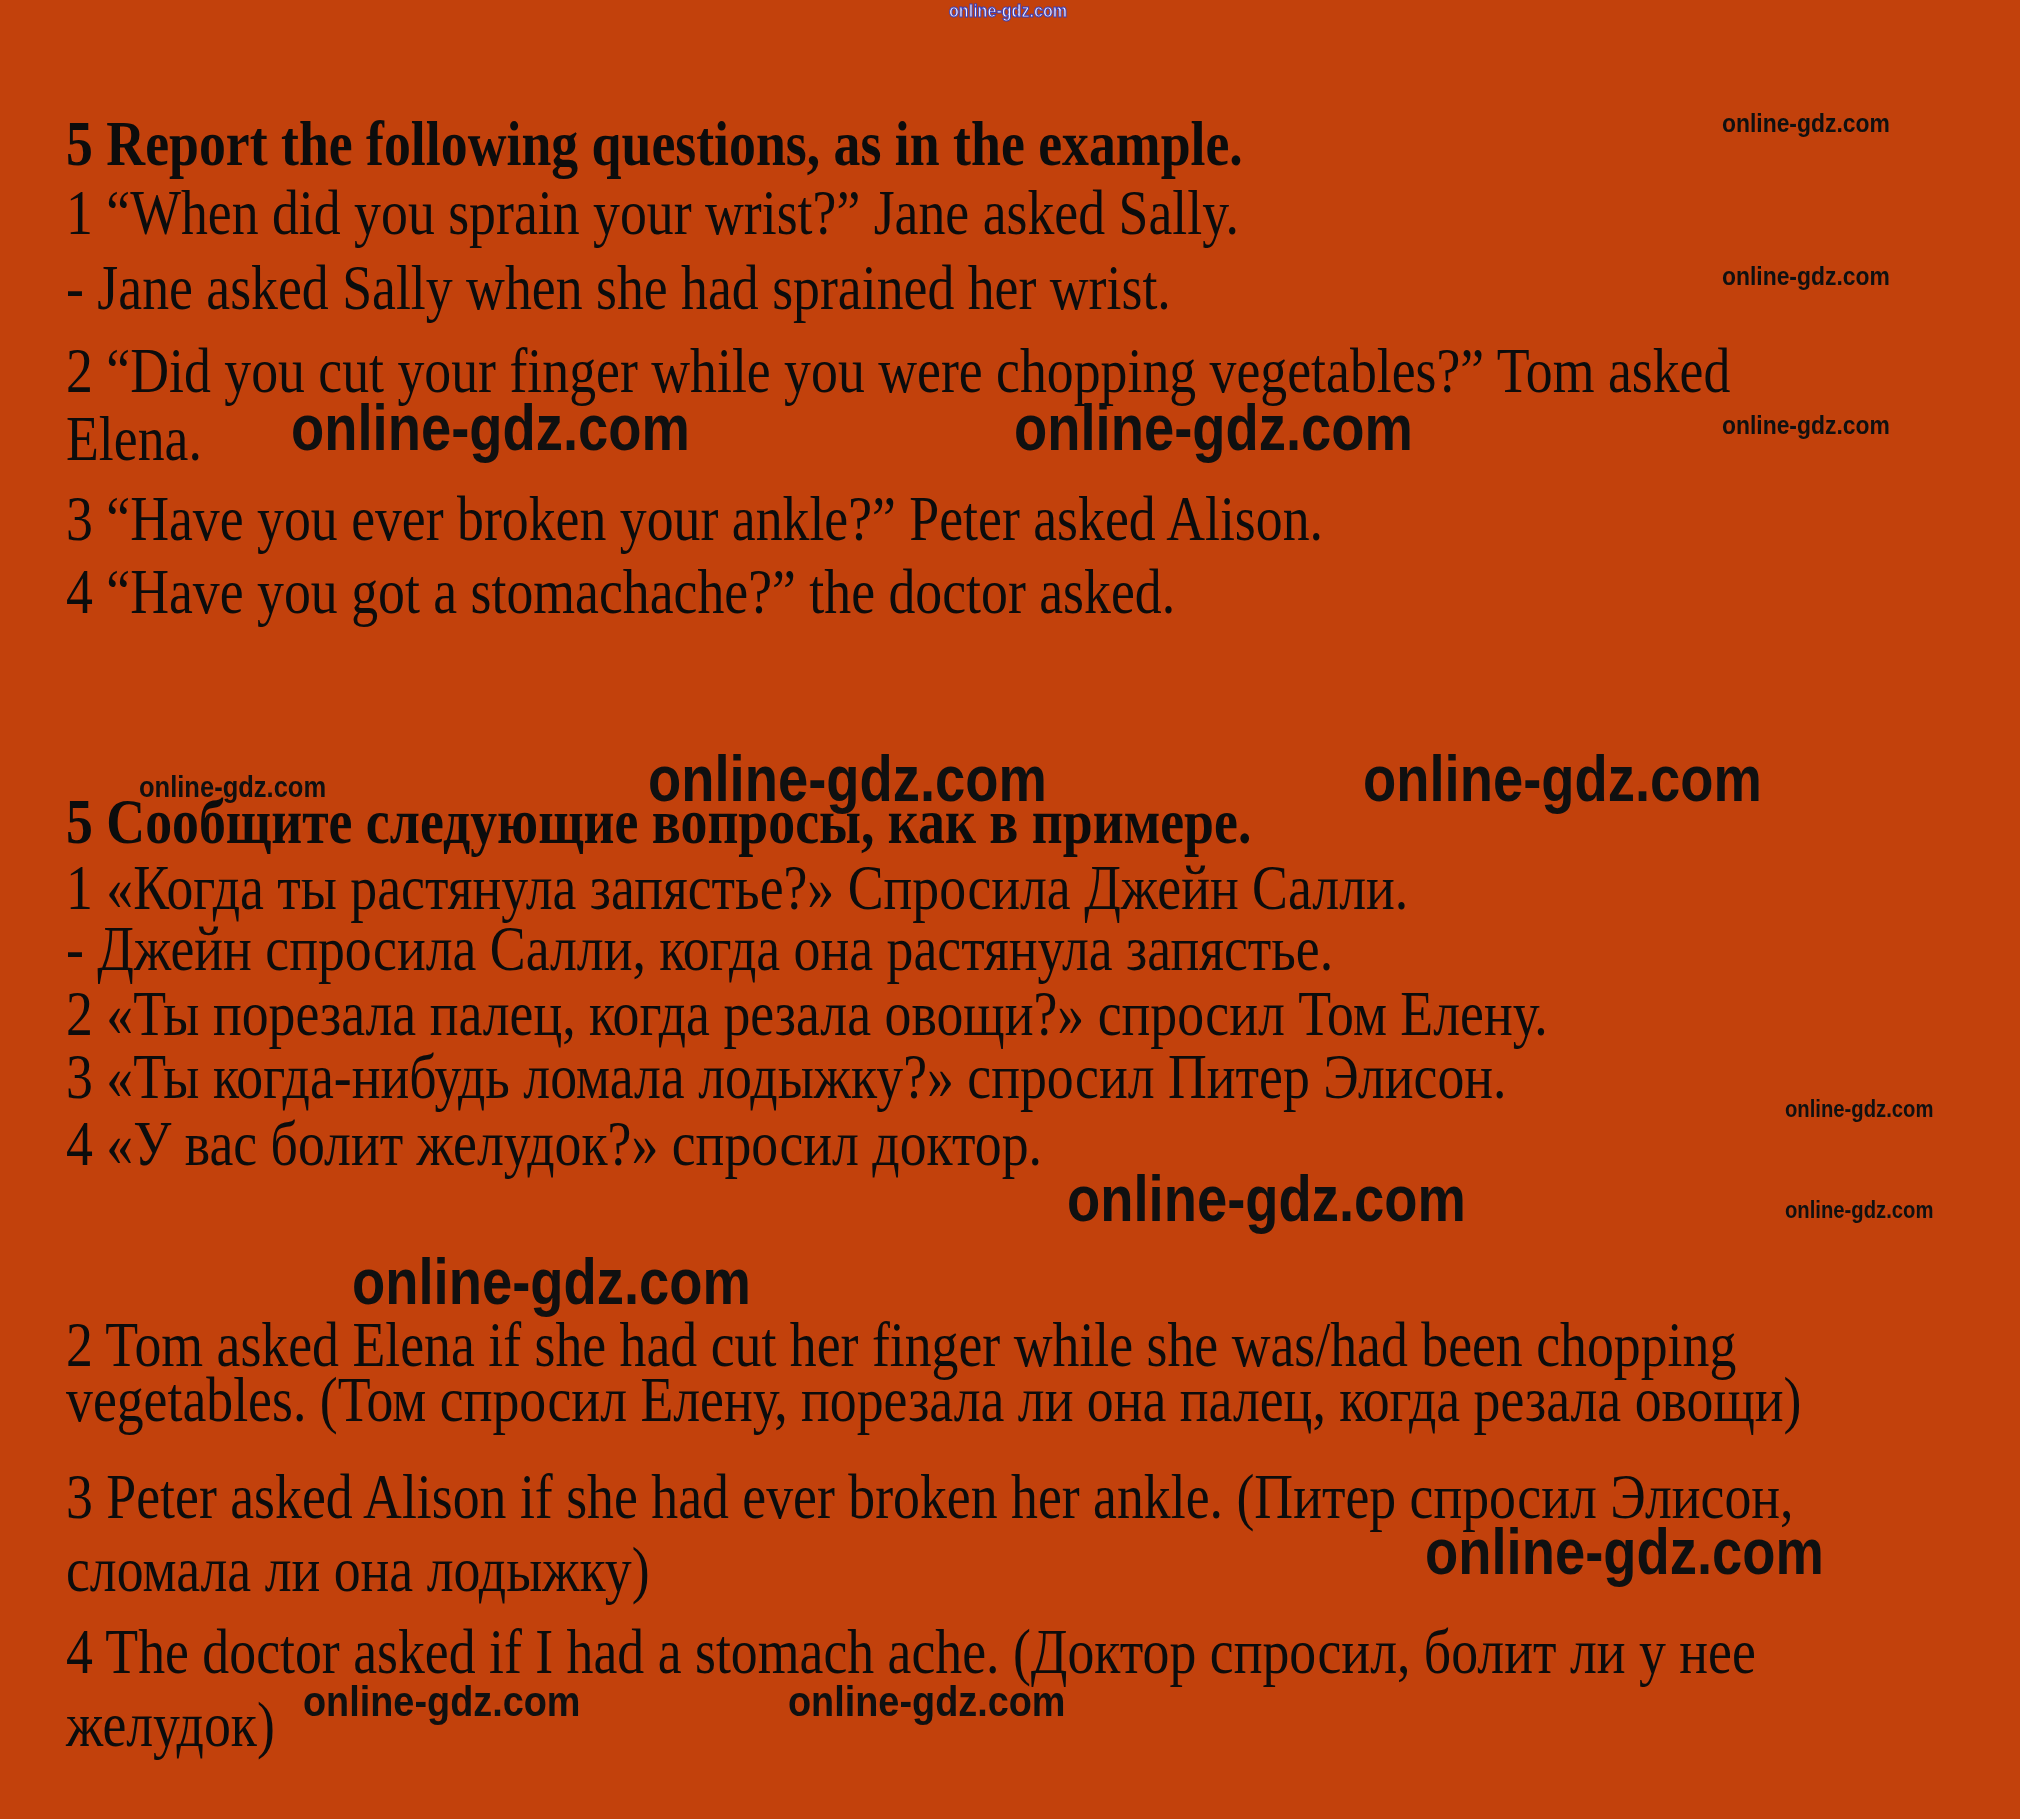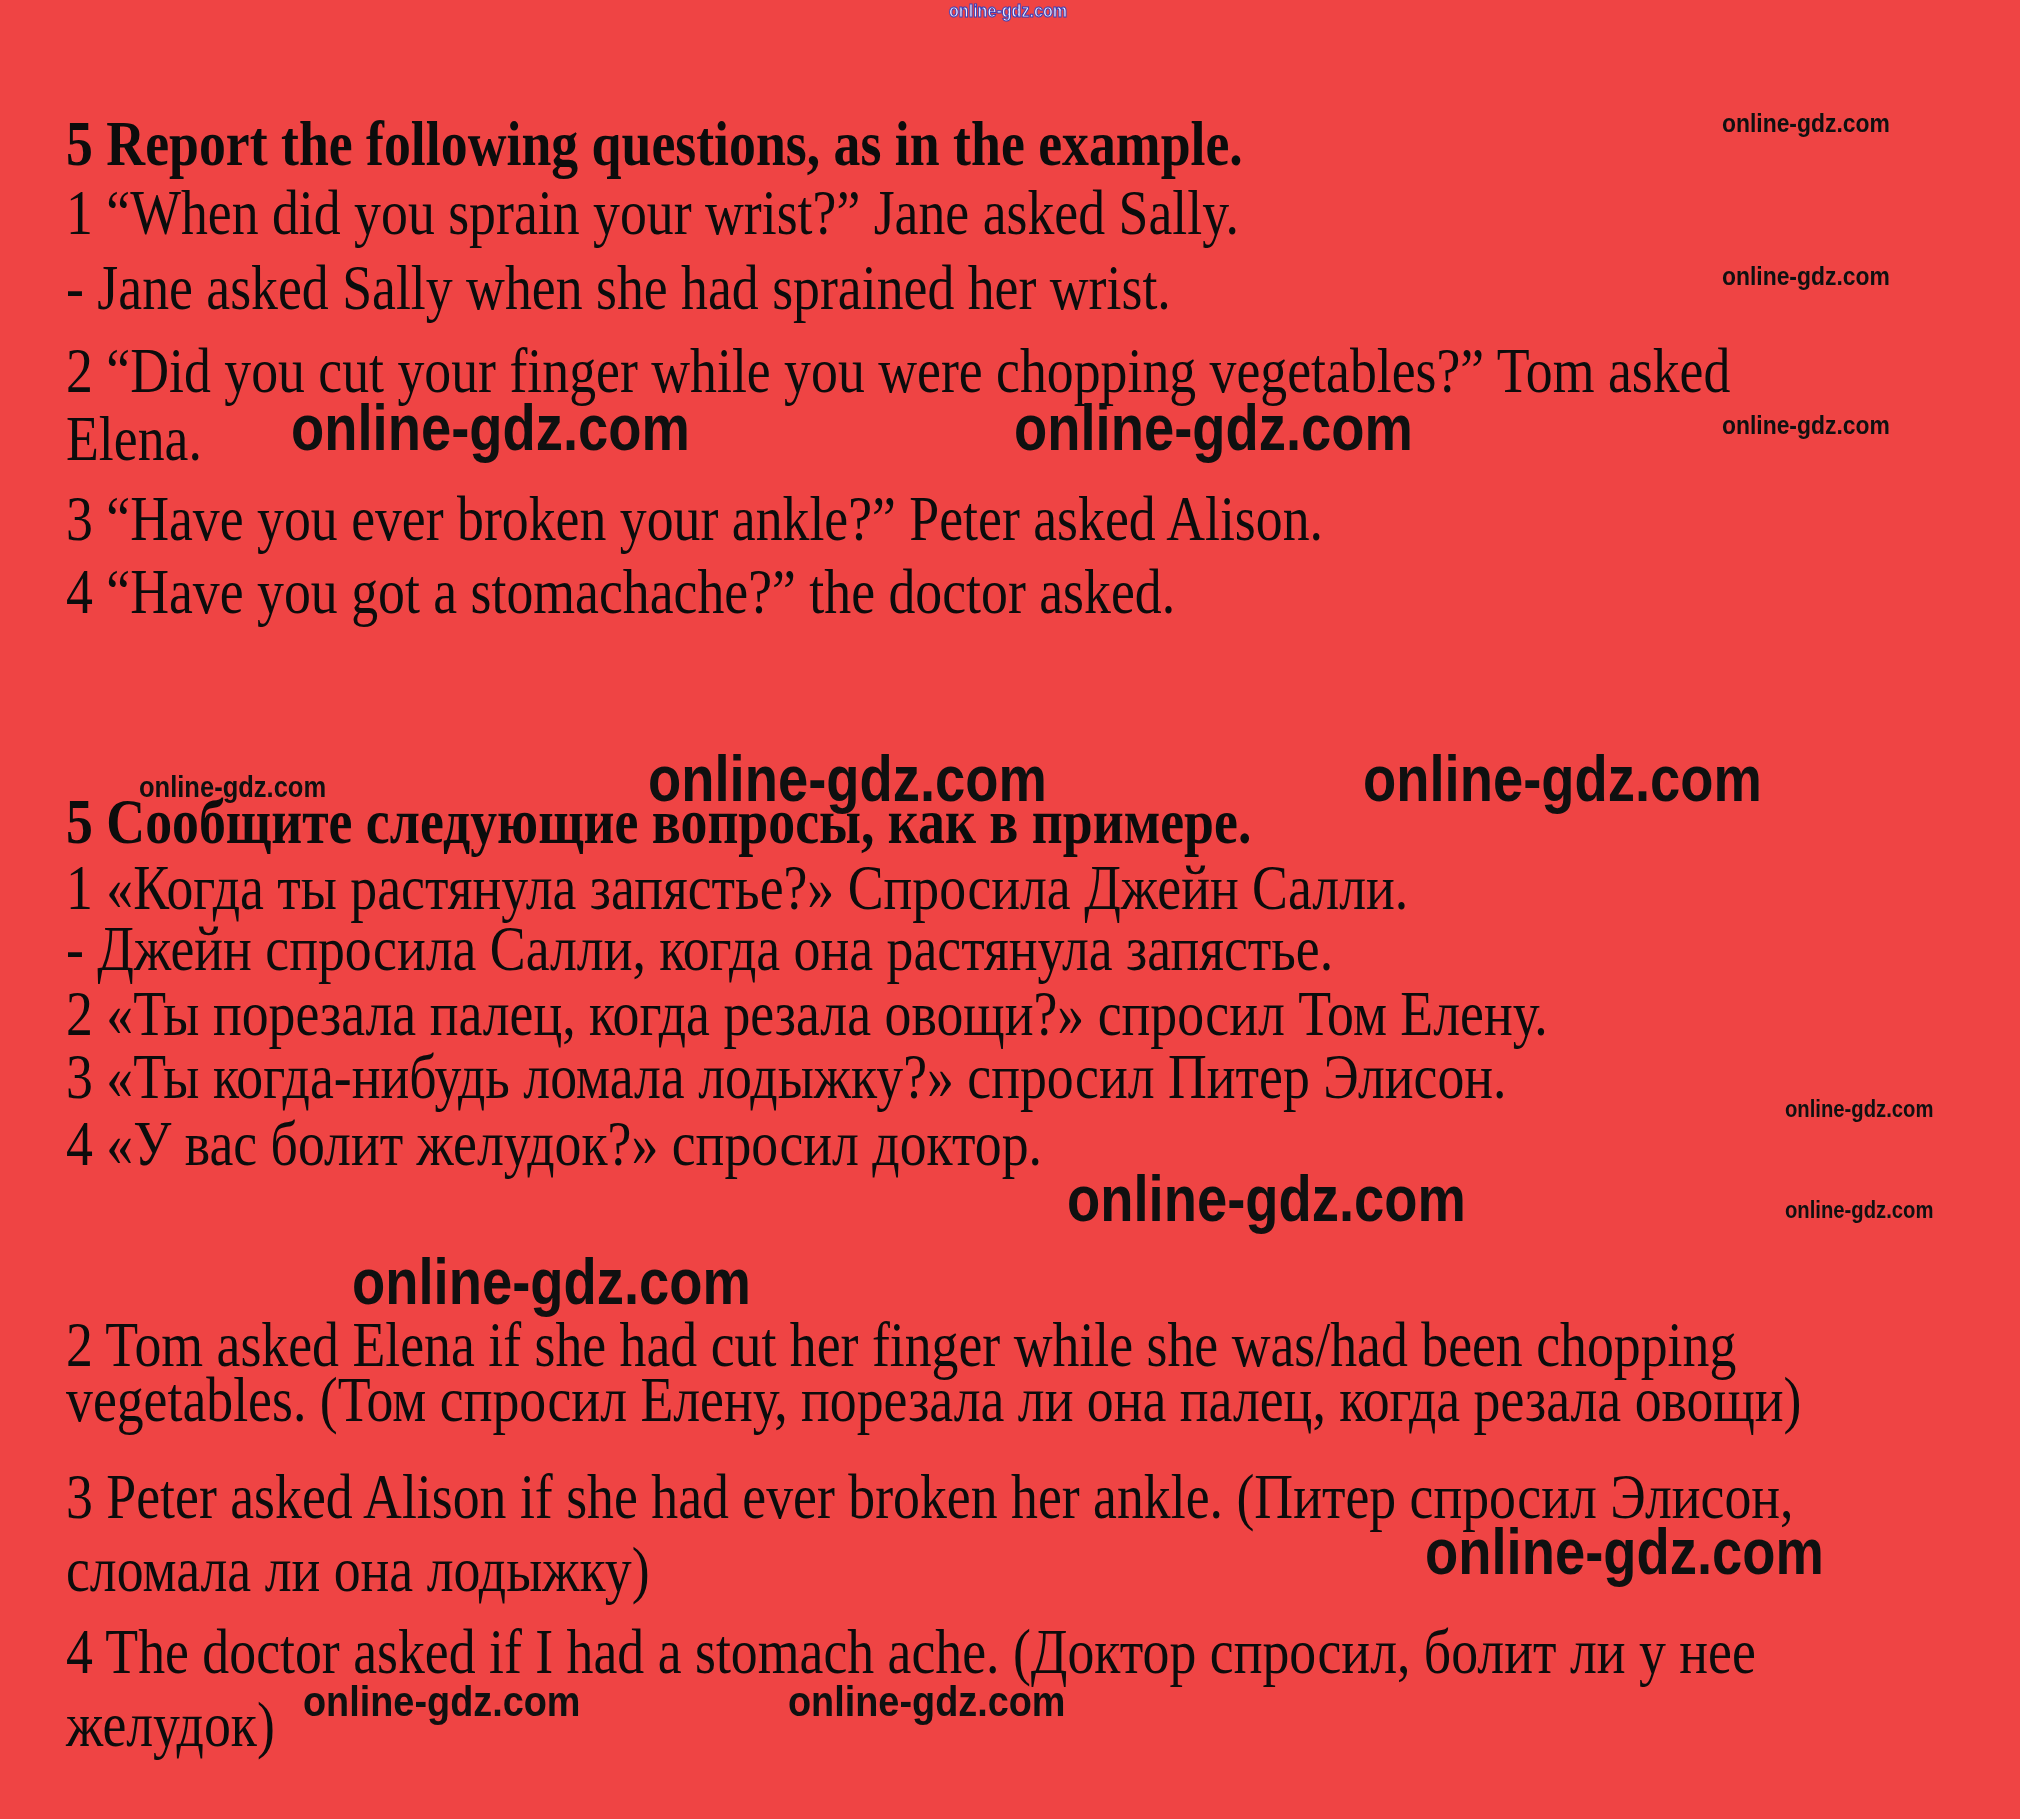--- a/index.html
+++ b/index.html
@@ -1,20 +1,20 @@
 <!DOCTYPE html>
 <html><head>
 <meta charset="utf-8">
 <style>
   html, body { margin: 0; padding: 0; background: #ffffff; }
   .page {
     position: relative;
     width: 2020px;
     height: 1819px;
-    background: #ef4444;
+    background: #c2410c;
     overflow: hidden;
     font-family: "Liberation Serif", "DejaVu Serif", serif;
   }
   .t {
     position: absolute;
     white-space: nowrap;
     line-height: 1;
     color: #0c0c0c;
   }
   

